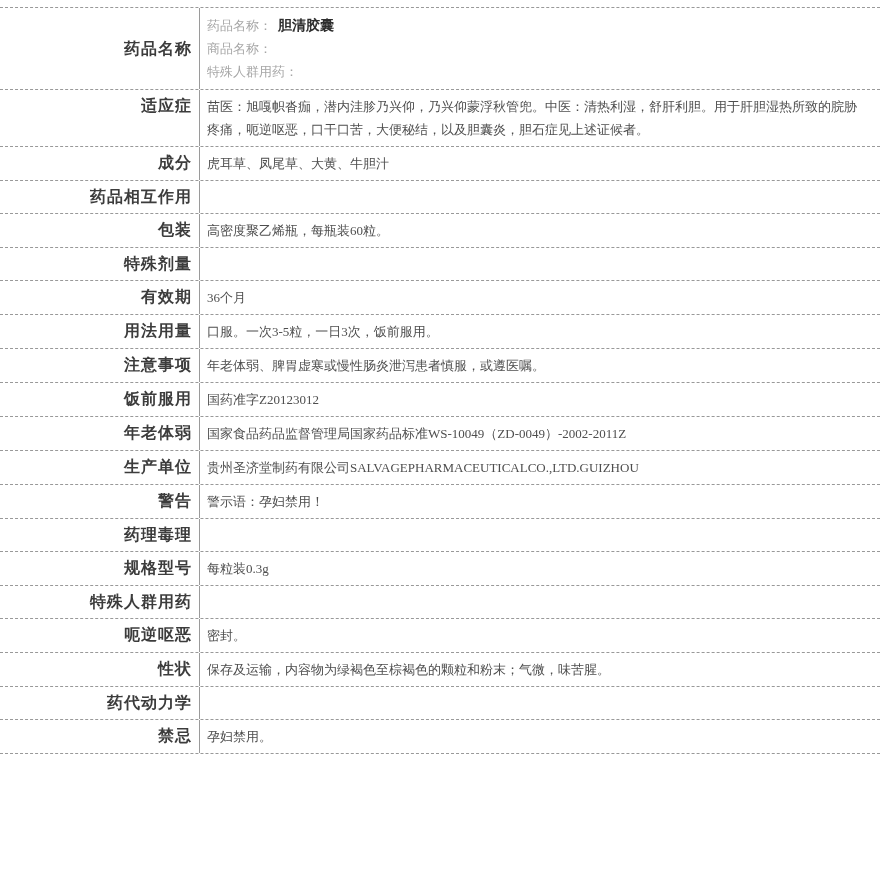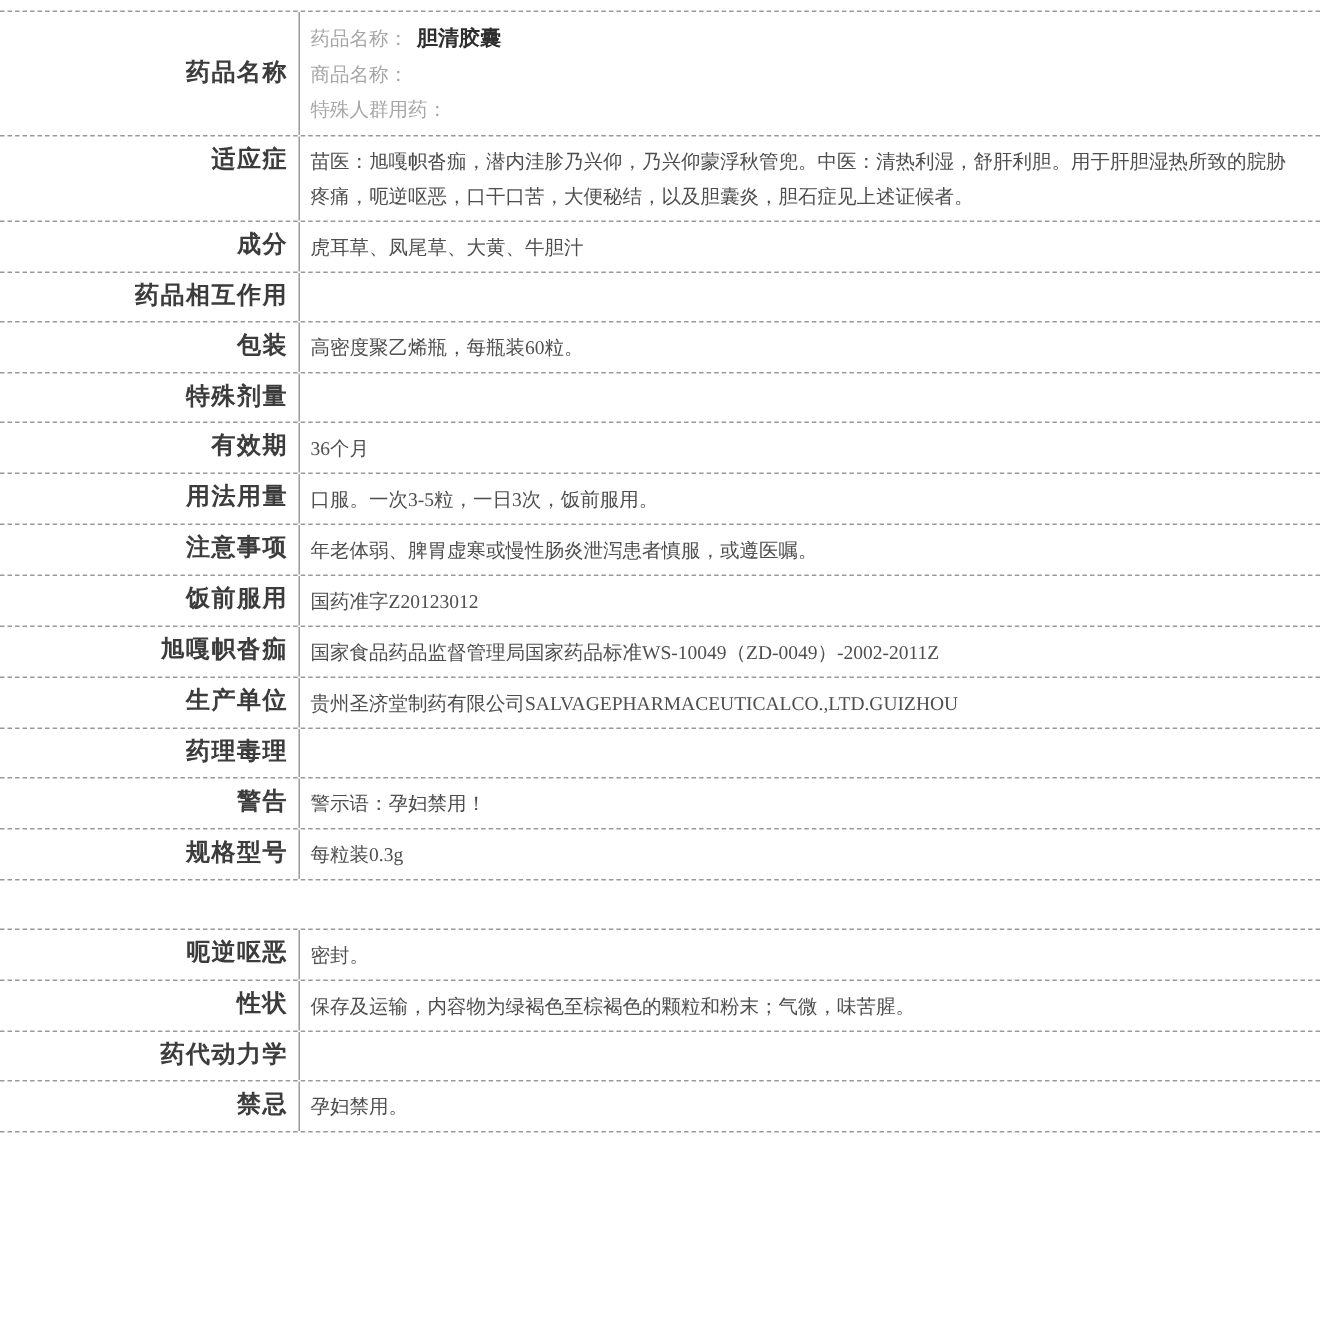--- a/index.html
+++ b/index.html
@@ -122,50 +122,51 @@
           <div class="text">年老体弱、脾胃虚寒或慢性肠炎泄泻患者慎服，或遵医嘱。</div>
         </div>
       </div>
       <div class="row">
         <div class="label-cell">饭前服用</div>
         <div class="content-cell">
           <div class="text">国药准字Z20123012</div>
         </div>
       </div>
       <div class="row">
-        <div class="label-cell">旭嘎帜沓痂</div>
+        <div class="label-cell">年老体弱</div>
         <div class="content-cell">
           <div class="text">国家食品药品监督管理局国家药品标准WS-10049（ZD-0049）-2002-2011Z</div>
         </div>
       </div>
       <div class="row">
         <div class="label-cell">生产单位</div>
         <div class="content-cell">
           <div class="text">贵州圣济堂制药有限公司SALVAGEPHARMACEUTICALCO.,LTD.GUIZHOU</div>
         </div>
       </div>
       <div class="row">
+        <div class="label-cell">警告</div>
+        <div class="content-cell">
+          <div class="text">警示语：孕妇禁用！</div>
+        </div>
+      </div>
+      <div class="row">
         <div class="label-cell">药理毒理</div>
         <div class="content-cell">
           <div class="text"></div>
-        </div>
-      </div>
-      <div class="row">
-        <div class="label-cell">警告</div>
-        <div class="content-cell">
-          <div class="text">警示语：孕妇禁用！</div>
         </div>
       </div>
       <div class="row">
         <div class="label-cell">规格型号</div>
         <div class="content-cell">
           <div class="text">每粒装0.3g</div>
         </div>
       </div>
       <div class="row">
+        <div class="label-cell">特殊人群用药</div>
         <div class="content-cell">
           <div class="text"></div>
         </div>
       </div>
       <div class="row">
         <div class="label-cell">呃逆呕恶</div>
         <div class="content-cell">
           <div class="text">密封。</div>
         </div>
       </div>

